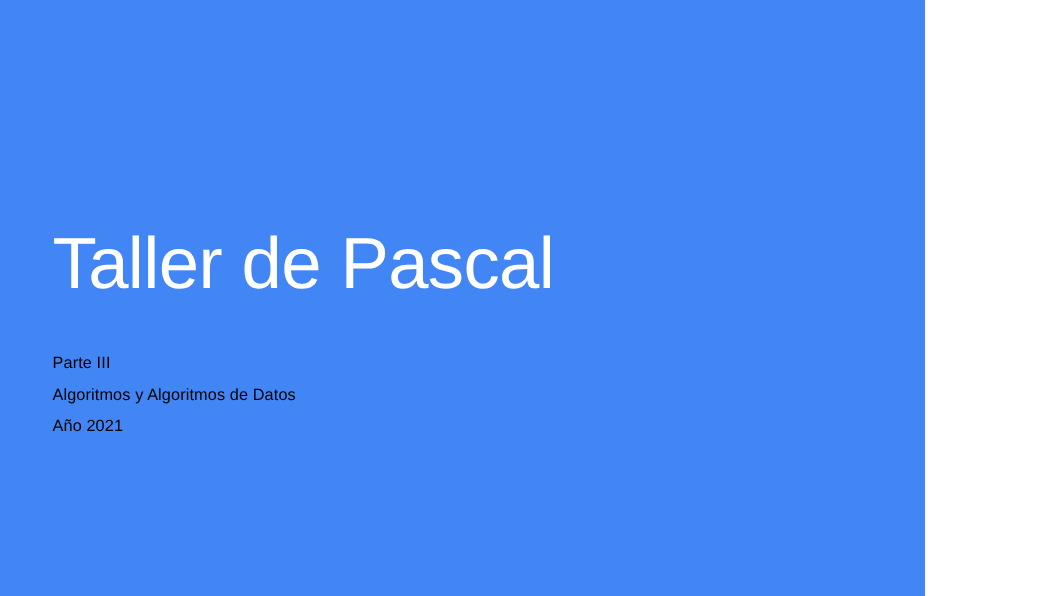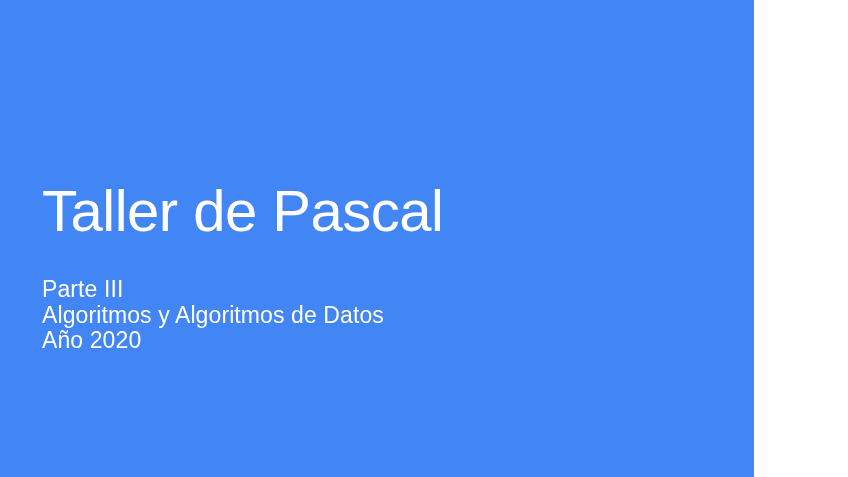--- a/index.html
+++ b/index.html
@@ -8,21 +8,20 @@
     background: #ffffff;
   }
 
   .slide {
     position: relative;
     width: 740px;
     height: 477px;
     overflow: hidden;
     background: #4285F4;
     font-family: "Liberation Sans", sans-serif;
-    padding-left: 14px;
     -webkit-font-smoothing: antialiased;
   }
 
   
 
   .text-block {
     position: absolute;
     left: 42px;
     top: 178px;
     width: 640px;
@@ -39,25 +38,25 @@
     white-space: nowrap;
   }
 
   .subtitle-block {
     margin-top: 33px;
   }
 
   .subtitle-line {
     margin: 0;
     font-family: "Liberation Sans", sans-serif;
-    font-size: 23px;
+    font-size: 13px;
     font-weight: 400;
     line-height: 25.5px;
     letter-spacing: 0.1px;
-    color: #ffffff;
+    color: #000000;
     white-space: nowrap;
   }
 
   
 
   .corner-decoration {
     position: absolute;
     left: 768px;
     top: 397px;
     width: 80px;
@@ -84,21 +83,21 @@
 
 <div class="slide">
 
   <div class="text-block">
 
     <h1 class="slide-title">Taller de Pascal</h1>
 
     <div class="subtitle-block">
       <p class="subtitle-line">Parte III</p>
       <p class="subtitle-line">Algoritmos y Algoritmos de Datos</p>
-      <p class="subtitle-line">Año 2020</p>
+      <p class="subtitle-line">Año 2021</p>
     </div>
 
   </div>
 
   <div class="corner-decoration">
     <div class="curl-fold"></div>
   </div>
 
 </div>
 

